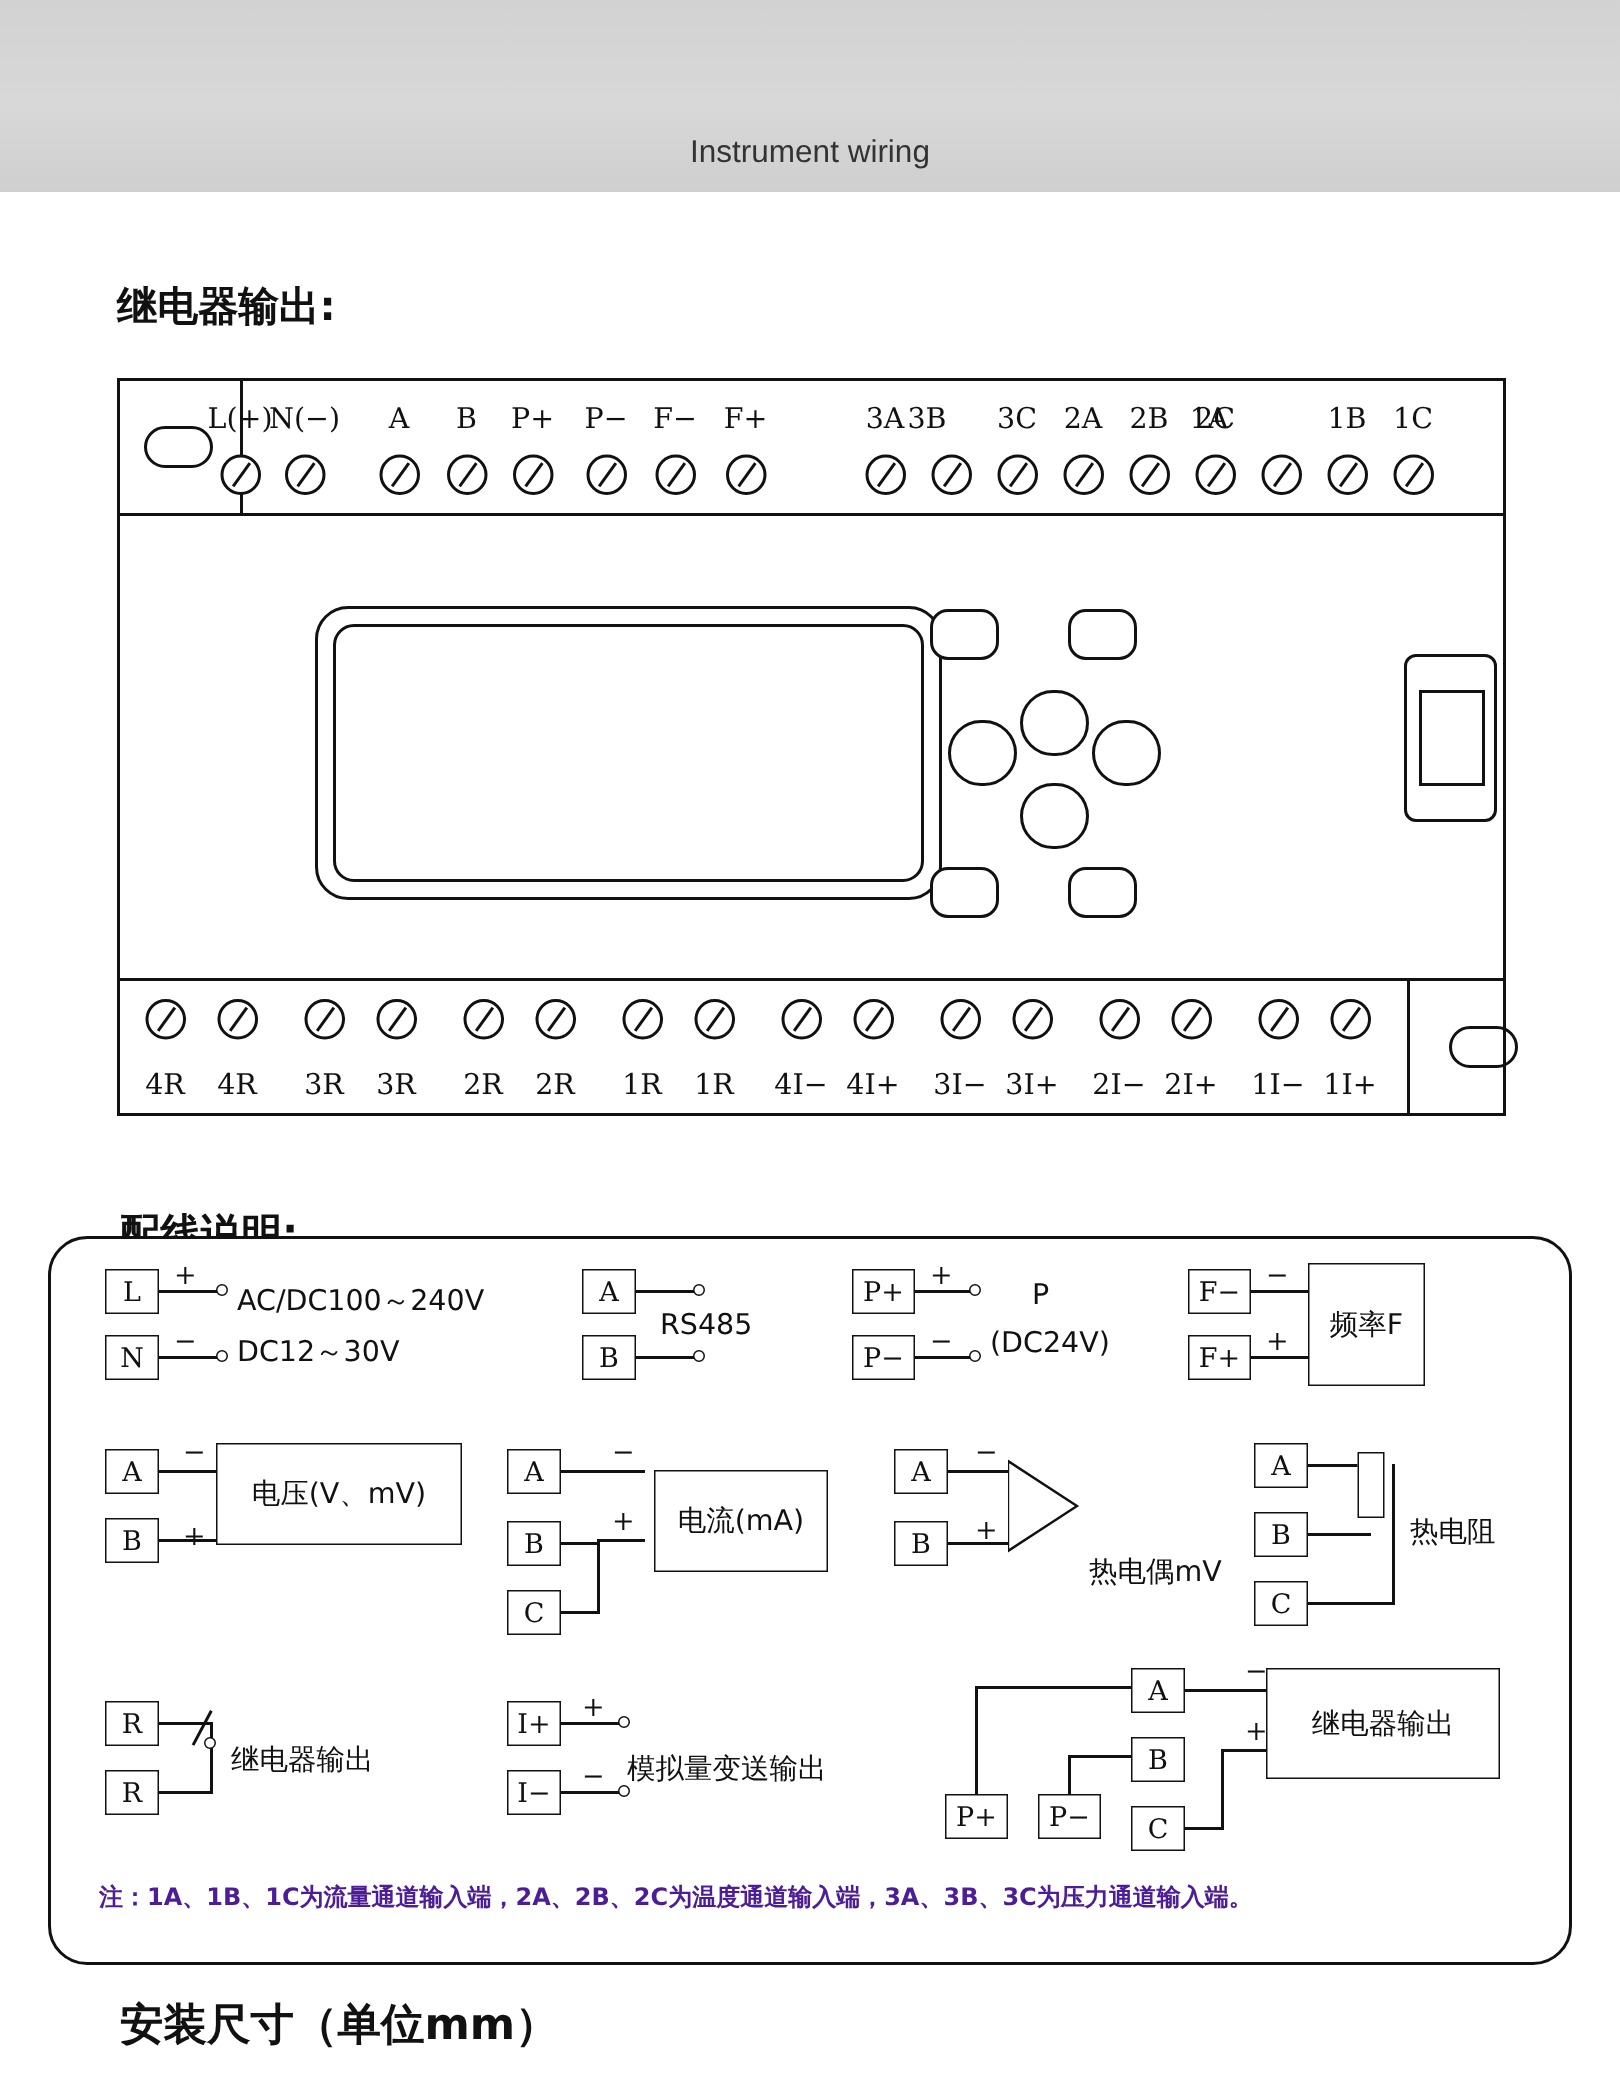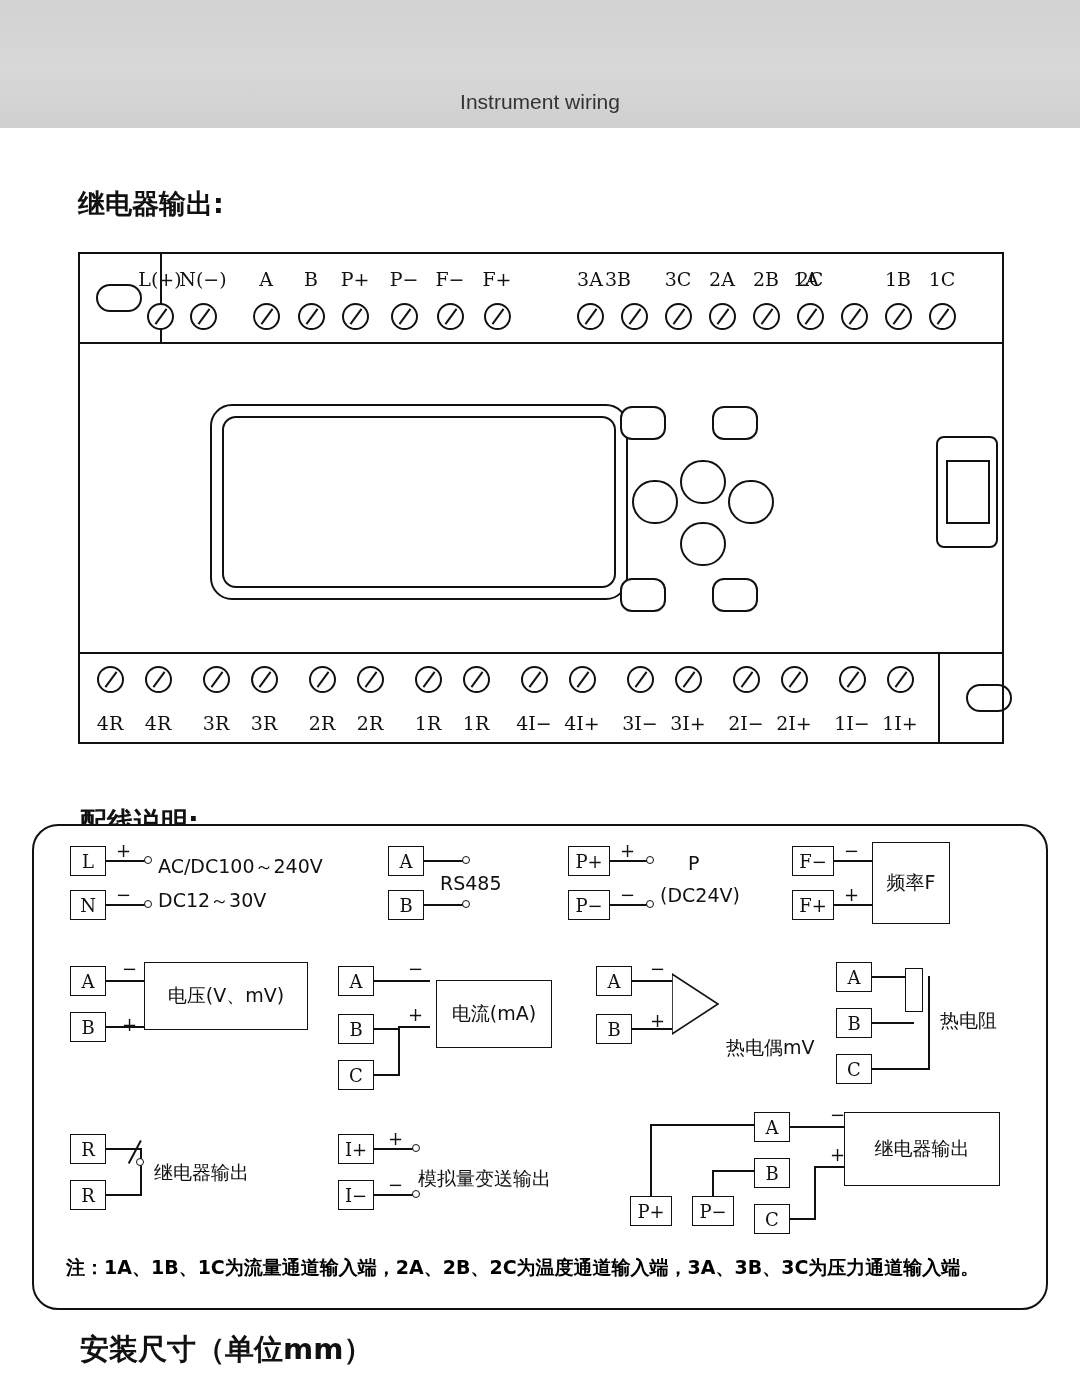--- a/index.html
+++ b/index.html
@@ -101,21 +101,21 @@
   }
   .sym{
     position:absolute;font-size:18px;color:#111;
     font-family:"DejaVu Serif","Liberation Serif",serif;
   }
   .wire{position:absolute;background:#111;}
   .wh{height:1.6px;}
   .wv{width:1.6px;}
   .dot{position:absolute;width:8px;height:8px;border:1.6px solid #111;border-radius:50%;box-sizing:border-box;background:#fff;}
   .note{
-    position:absolute;left:66px;top:1255px;font-size:19px;color:#000000;white-space:nowrap;
+    position:absolute;left:66px;top:1255px;font-size:16px;color:#4c1d95;white-space:nowrap;
     font-family:"DejaVu Sans","Liberation Sans",sans-serif;font-weight:bold;
   }
 </style>
 </head>
 <body>
 
 <div class="banner">
   <div class="banner-sub">Instrument wiring</div>
 </div>
 

